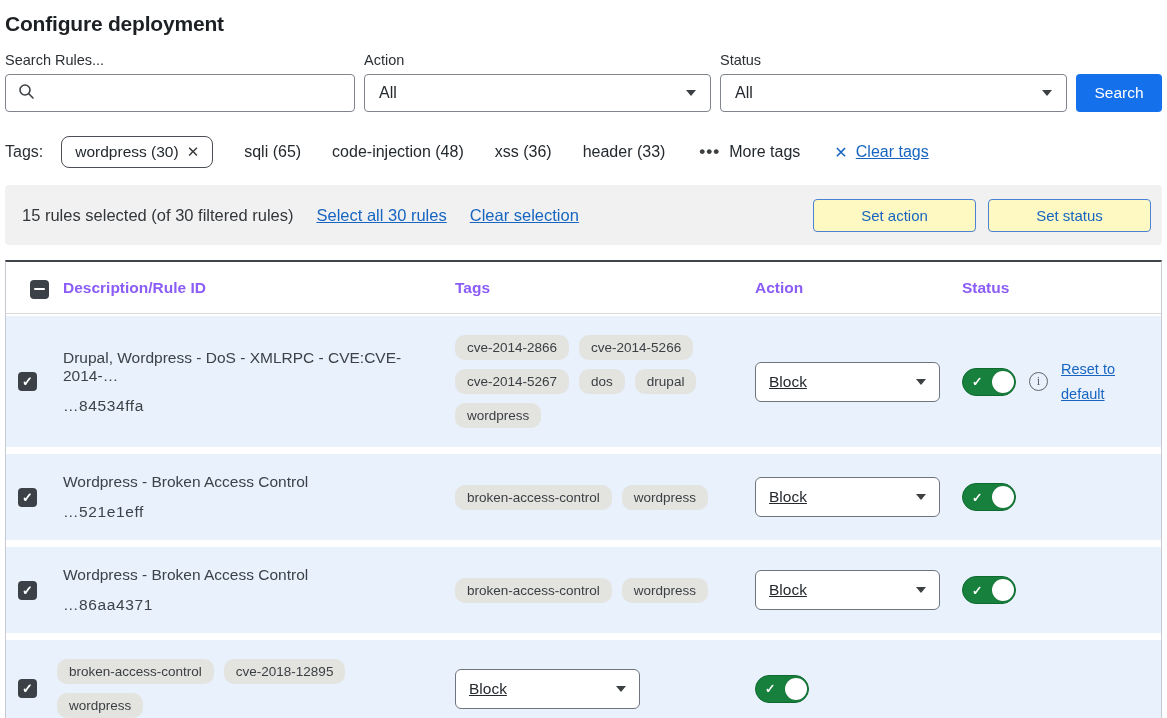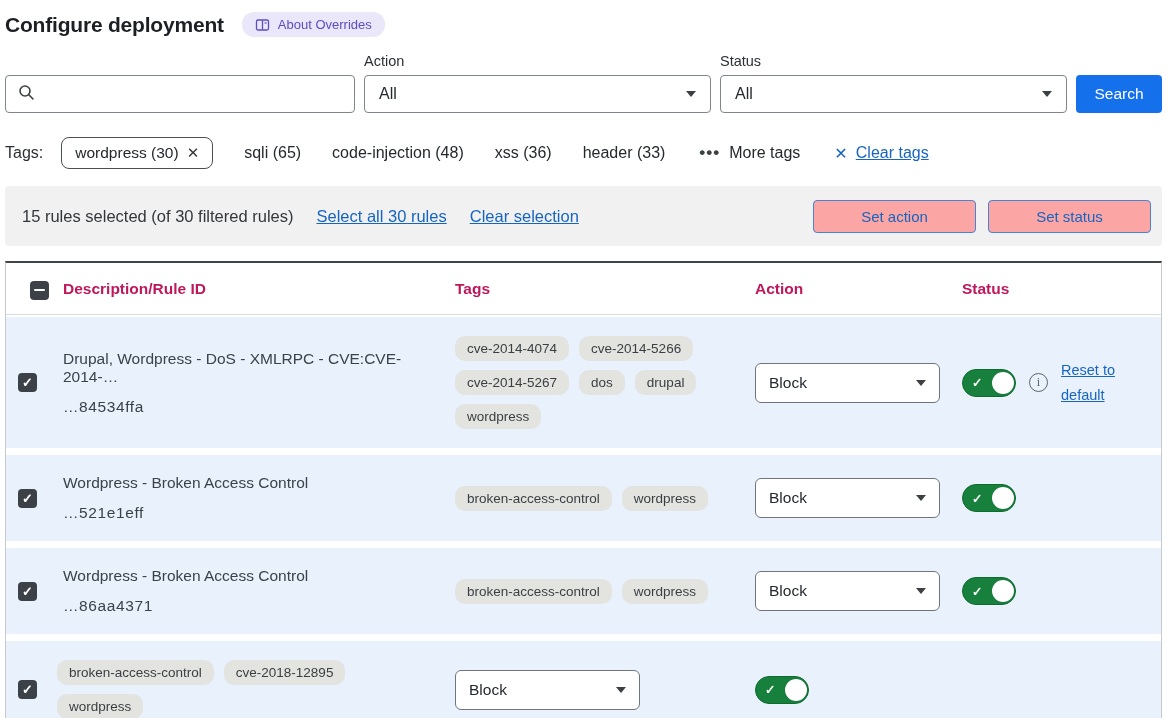--- a/index.html
+++ b/index.html
@@ -63,57 +63,57 @@
   
   .sel-bar {
     margin-top: 17px; height: 60px; background: #f1f1f1; border-radius: 4px;
     display: flex; align-items: center; padding: 0 11px 0 17px;
   }
   .sel-summary { font-size: 16.5px; color: #33373b; }
   .sel-link { margin-left: 23px; font-size: 16.5px; color: #1765c0;
     text-decoration: underline; cursor: pointer; }
   .sel-spacer { flex: 1; }
   .btn-outline {
-    width: 163px; height: 33px; background: #fca5a5; border: 1px solid #4a83d4;
+    width: 163px; height: 33px; background: #fef9c3; border: 1px solid #4a83d4;
     border-radius: 4px; color: #1765c0; font-size: 15px; cursor: pointer;
     margin-left: 12px; font-family: "Liberation Sans", sans-serif;
   }
 
   
   .rules-table {
     margin-top: 15px;
     border-top: 2px solid #40454b;
     border-left: 1px solid #c6cad0;
     border-right: 1px solid #c6cad0;
     border-bottom: 1px solid #b9bdc2;
   }
   .grid-cols { display: grid; grid-template-columns: 51px 398px 300px 207px 1fr; }
   .thead { height: 52px; align-items: center; background: #fff; border-bottom: 1px solid #d9dcdf; }
-  .th { font-size: 15.5px; font-weight: 700; color: #be185d; }
+  .th { font-size: 15.5px; font-weight: 700; color: #8b5cf6; }
   .checkbox {
     width: 19px; height: 19px; background: #3c4147; border-radius: 4px;
     display: inline-flex; align-items: center; justify-content: center; cursor: pointer;
   }
   .cb-head { margin-left: 12px; }
   .minus-bar { width: 11px; height: 2.5px; background: #fff; border-radius: 1px; }
   .check-glyph { color: #fff; font-size: 13px; font-weight: 700; line-height: 1; }
 
   .trow { background: #e8f1fc; padding: 19px 0; margin-top: 2px; }
   .trow + .trow { margin-top: 7px; }
   .cb-cell { align-self: center; padding-left: 12px; }
   .desc-cell { align-self: center; display: flex; flex-direction: column; gap: 12px;
     padding: 0 22px 0 6px; font-size: 15.5px; color: #3c4248; }
   .rule-id { letter-spacing: 0.6px; }
   .tags-cell { align-self: center; display: flex; flex-wrap: wrap; gap: 9px 10px;
     padding-right: 45px; }
   .tag-pill {
     background: #e3e3df; color: #3a3f44; border-radius: 10px;
     padding: 5px 12px; font-size: 13.5px; white-space: nowrap;
   }
-  .action-cell { align-self: center; }
+  .action-cell { align-self: center; text-decoration: underline; }
   .row-select {
     width: 185px; height: 40px; background: #fff; border: 1px solid #70757d;
     border-radius: 6px; display: flex; align-items: center; justify-content: space-between;
     padding: 0 13px; font-size: 15.5px; color: #24292e; cursor: pointer;
   }
   .status-cell { align-self: center; display: flex; align-items: center; gap: 13px; }
   .toggle {
     position: relative; width: 54px; height: 28px; border-radius: 14px;
     background: #17803d; border: 1.5px solid #0e6b2e; display: flex; align-items: center;
     cursor: pointer; flex: 0 0 auto;
@@ -129,34 +129,25 @@
   .reset-link { width: 64px; color: #1765c0; font-size: 14.5px;
     text-decoration: underline; line-height: 1.7; cursor: pointer; }
 </style>
 </head>
 <body>
 
 <div class="page">
 
   <div class="hdr">
     <h1>Configure deployment</h1>
-    <span class="about-badge">
-      <span>
-        <svg width="15" height="14" viewBox="0 0 15 14" fill="none">
-          <rect x="1.5" y="2" width="12" height="10" rx="1.5" stroke="#5b4ec1" stroke-width="1.3"></rect>
-          <line x1="7.5" y1="2.5" x2="7.5" y2="11.5" stroke="#5b4ec1" stroke-width="1.3"></line>
-          <line x1="9.5" y1="5" x2="11.7" y2="5" stroke="#5b4ec1" stroke-width="1.1"></line>
-        </svg>
-      </span>
-      <span>About Overrides</span>
-    </span>
   </div>
 
   <div class="filters">
     <div class="field">
+      <span class="field-label">Search Rules...</span>
       <div class="control search-box">
         <span>
           <svg width="17" height="17" viewBox="0 0 17 17" fill="none">
             <circle cx="7" cy="7" r="5" stroke="#3c4043" stroke-width="1.6"></circle>
             <line x1="10.8" y1="10.8" x2="15" y2="15" stroke="#3c4043" stroke-width="1.6" stroke-linecap="round"></line>
           </svg>
         </span>
         <input class="search-input" value="" style="">
       </div>
     </div>
@@ -221,21 +212,21 @@
     <div class="cb-cell">
       <span class="checkbox">
         <span class="check-glyph">✓</span>
       </span>
     </div>
     <div class="desc-cell">
       <span>Drupal, Wordpress - DoS - XMLRPC - CVE:CVE-2014-…</span>
       <span class="rule-id">…84534ffa</span>
     </div>
     <div class="tags-cell">
-            <span class="tag-pill">cve-2014-4074</span>
+            <span class="tag-pill">cve-2014-2866</span>
             <span class="tag-pill">cve-2014-5266</span>
             <span class="tag-pill">cve-2014-5267</span>
             <span class="tag-pill">dos</span>
             <span class="tag-pill">drupal</span>
             <span class="tag-pill">wordpress</span>
           </div>
     <div class="action-cell">
       <div class="row-select">
         <span>Block</span>
         <span class="caret"></span>

